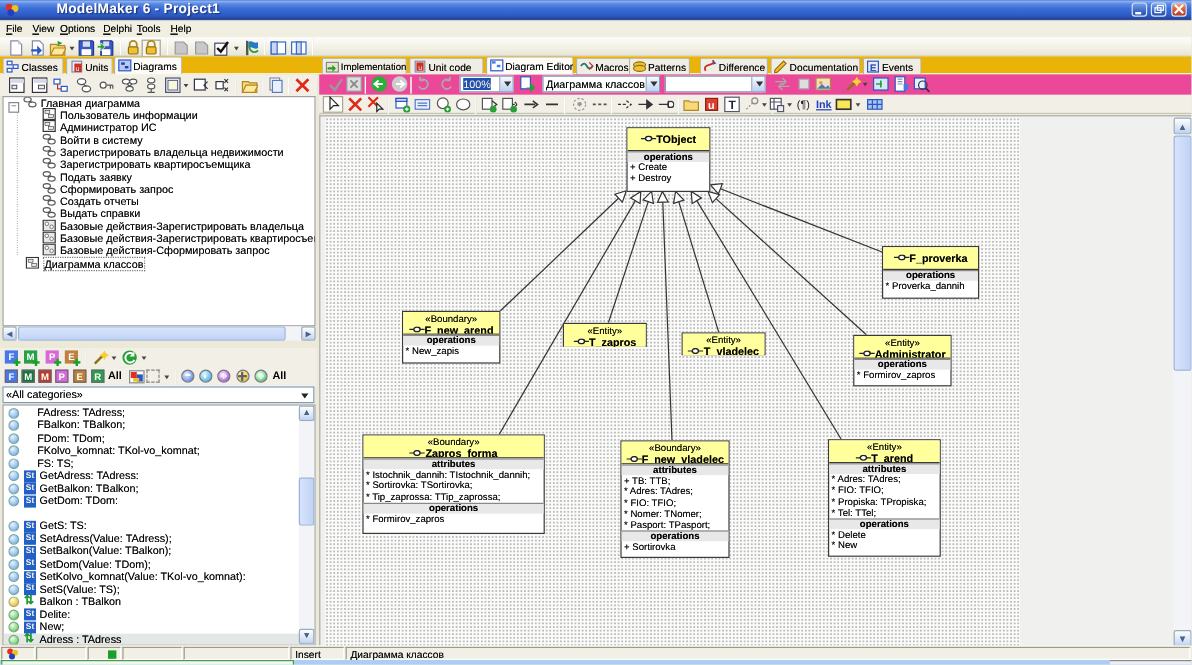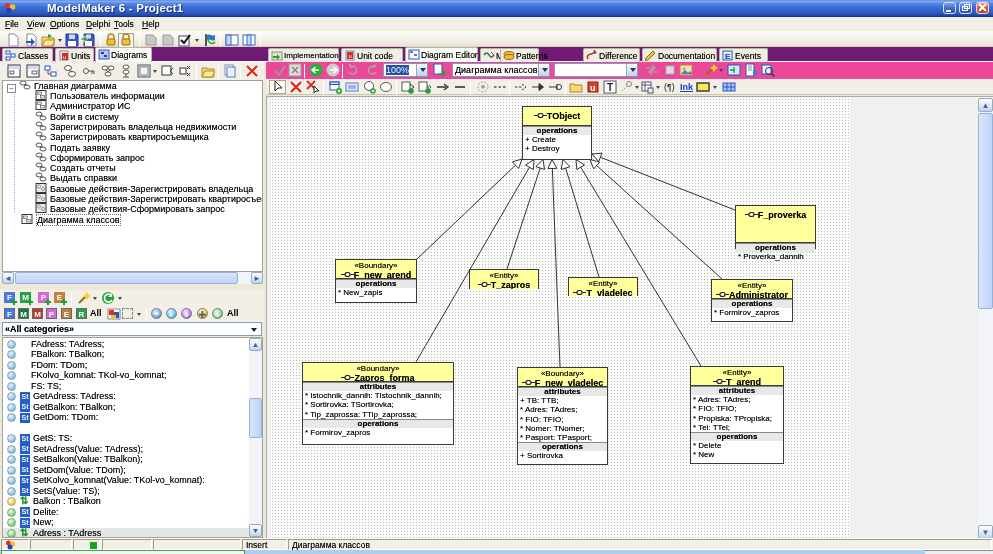--- a/index.html
+++ b/index.html
@@ -24,34 +24,34 @@
 #menubar { left:0; top:17px; width:993px; height:14px; background:#f1efe2; font-size:8.5px; color:#000; }
 #menubar span { position:absolute; top:2px; }
 #menubar u { text-decoration:underline; }
 
 
 #toolbar { left:0; top:31px; width:993px; height:16px; background:linear-gradient(#fdfdfb,#f0eee1 70%,#e8e5d5); border-bottom:1px solid #d8d5c2; }
 .tbi { position:absolute; top:2px; width:14px; height:14px; }
 .sep { position:absolute; top:1px; width:1px; height:14px; background:#c8c5b2; border-right:1px solid #fff; }
 
 
-#tabrow { left:0; top:47px; width:993px; height:15px; background:#701a75; border-bottom:1px solid #fff; }
+#tabrow { left:0; top:47px; width:993px; height:15px; background:#eab308; border-bottom:1px solid #fff; }
 .tab { position:absolute; top:1px; height:14px; font-size:8.5px; color:#000; background:#f0eee4; border:1px solid #b8b4a2; border-bottom:none; border-radius:2px 2px 0 0; padding:2px 3px 0 15px; white-space:nowrap; }
 .tab.sel { background:#fcfbf8; height:15px; top:0px; z-index:2; }
 .tabicon { position:absolute; left:2px; top:1px; width:12px; height:11px; }
 
 
 #ltool { left:0; top:62px; width:264px; height:18px; background:#f1efe6; }
 #tree { left:2px; top:80px; width:261px; height:192px; background:#fff; border:1px solid #a0a0a0; font-size:9px; overflow:hidden; }
 .trow { position:absolute; left:0; white-space:nowrap; height:11px; }
 #tree-hscroll { left:2px; top:272px; width:261px; height:12px; }
 #lsplit { left:0; top:284px; width:264px; height:6px; background:#ece9d8; }
 #mtool1 { left:0; top:290px; width:264px; height:16px; background:#f1efe6; }
 #mtool2 { left:0; top:306px; width:264px; height:16px; background:#f1efe6; }
-#catcombo { left:2px; top:322px; width:260px; height:14px; background:#fff; border:1px solid #7f9db9; font-size:9px; padding:1px 2px;font-weight:bold; }
+#catcombo { left:2px; top:322px; width:260px; height:14px; background:#fff; border:1px solid #7f9db9; font-size:9px; padding:1px 2px; }
 #mlist { left:2px; top:337px; width:261px; height:201px; background:#fff; border:1px solid #a0a0a0; font-size:9px; overflow:hidden; }
 .mrow { position:absolute; left:0; white-space:nowrap; height:11px; width:100%; }
 
 .lti { position:absolute; top:2px; width:14px; height:14px; }
 .dti { position:absolute; top:1px; width:14px; height:14px; }
 .combo { position:absolute; top:1px; height:14px; background:#fff; border:1px solid #7f9db9; font-size:9px; padding:1px 2px; white-space:nowrap; overflow:hidden; }
 .cdd { position:absolute; right:0; top:0; width:11px; height:12px; background:linear-gradient(#f8fbfe,#cfdcf8 70%,#bcd2f0); border-left:1px solid #9ab; }
 .cdd::after { content:""; position:absolute; left:2.5px; top:4px; border:3px solid transparent; border-top:4px solid #333; }
 .badge { position:absolute; top:2px; width:11px; height:11px; color:#fff; font-size:8px; font-weight:bold; text-align:center; line-height:11px; border:1px solid #667; }
 .badd { border:none; }
@@ -229,21 +229,21 @@
         </svg>Unit code</div>
  <div class="tab sel" style="left:405px;width:73px"><svg class="tabicon" viewBox="0 0 12 11">
           <rect x="1" y="1" width="10" height="9" fill="#fff" stroke="#2858c8"></rect>
           <rect x="2" y="2" width="3" height="2" fill="#4878e0"></rect>
           <rect x="6" y="5" width="3" height="2" fill="#4878e0"></rect>
         </svg>Diagram Editor</div>
  <div class="tab" style="left:480px;width:48px"><svg class="tabicon" viewBox="0 0 12 11">
           <path d="M1 5 q3 -4 5 0 q2 4 5 0" fill="none" stroke="#207868" stroke-width="1.5"></path>
           <path d="M8 2 l3 3 -3 3" fill="none" stroke="#c03020"></path>
         </svg>Macros</div>
- <div class="tab" style="left:500px;width:39px"><svg class="tabicon" viewBox="0 0 12 11">
+ <div class="tab" style="left:524px;width:51px"><svg class="tabicon" viewBox="0 0 12 11">
           <ellipse cx="6" cy="4" rx="5" ry="2.5" fill="#f0c030" stroke="#907010"></ellipse>
           <ellipse cx="6" cy="7" rx="5" ry="2.5" fill="#f0c030" stroke="#907010"></ellipse>
         </svg>Patterns</div>
  <div class="tab" style="left:583px;width:57px"><svg class="tabicon" viewBox="0 0 12 11">
           <path d="M2 9 q-2 -4 3 -5 q5 -1 3 -4" fill="none" stroke="#c03020" stroke-width="1.5"></path>
           <path d="M9 1 l2 2 -3 1 z" fill="#3050c0"></path>
         </svg>Difference</div>
  <div class="tab" style="left:642px;width:75px"><svg class="tabicon" viewBox="0 0 12 11">
           <path d="M1 8 l7 -7 2 2 -7 7 -3 1 z" fill="#f0c030" stroke="#907010"></path>
         </svg>Documentation</div>
@@ -759,21 +759,21 @@
                 <path d="M0 2.5 h13" stroke="#222"></path>
                 <ellipse cx="6.5" cy="2.5" rx="2.6" ry="2" fill="#fff" stroke="#222" stroke-width="1.2"></ellipse>
               </svg>TObject</div>
           </div>
    <div class="csec" style="height:9px">operations</div>
    <div class="citem">+ Create</div>
    <div class="citem">+ Destroy</div>
   </div>
 
   <div class="cls" style="left:468px;top:108px;width:81px;height:44px">
-   <div class="chead" style="height:37px">
+   <div class="chead" style="height:19px">
             <div class="cname" style="padding-top:4px"><svg class="cicon" viewBox="0 0 13 5">
                 <path d="M0 2.5 h13" stroke="#222"></path>
                 <ellipse cx="6.5" cy="2.5" rx="2.6" ry="2" fill="#fff" stroke="#222" stroke-width="1.2"></ellipse>
               </svg>F_proverka</div>
           </div>
    <div class="csec" style="height:9px">operations</div>
    <div class="citem">* Proverka_dannih</div>
   </div>
 
   <div class="cls" style="left:68px;top:162px;width:82px;height:44px">

